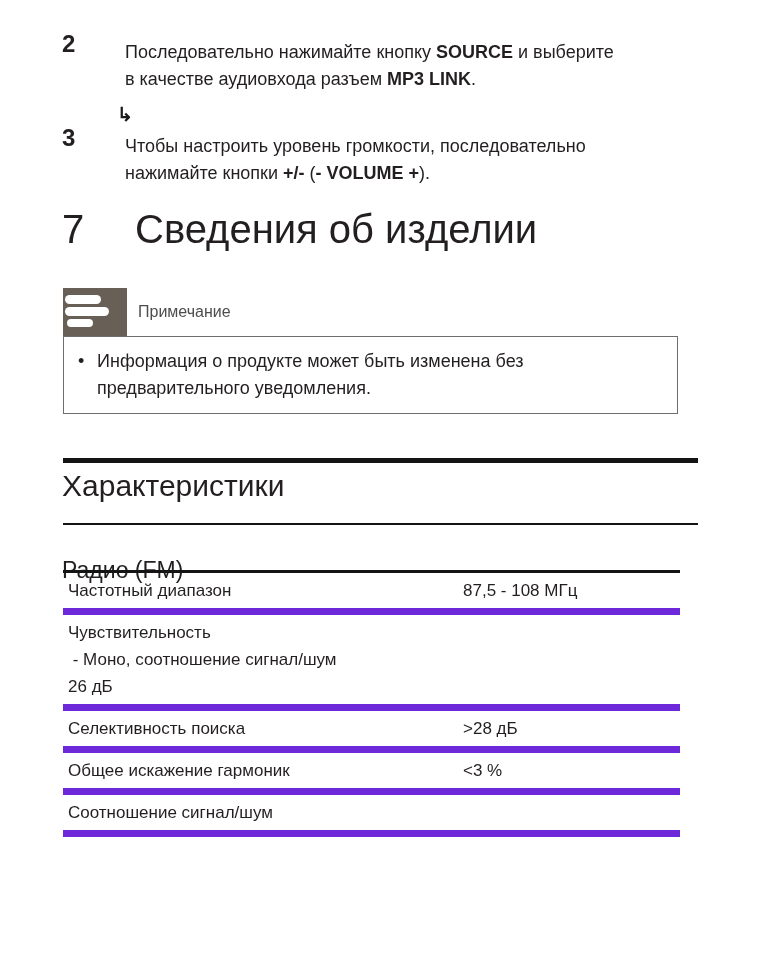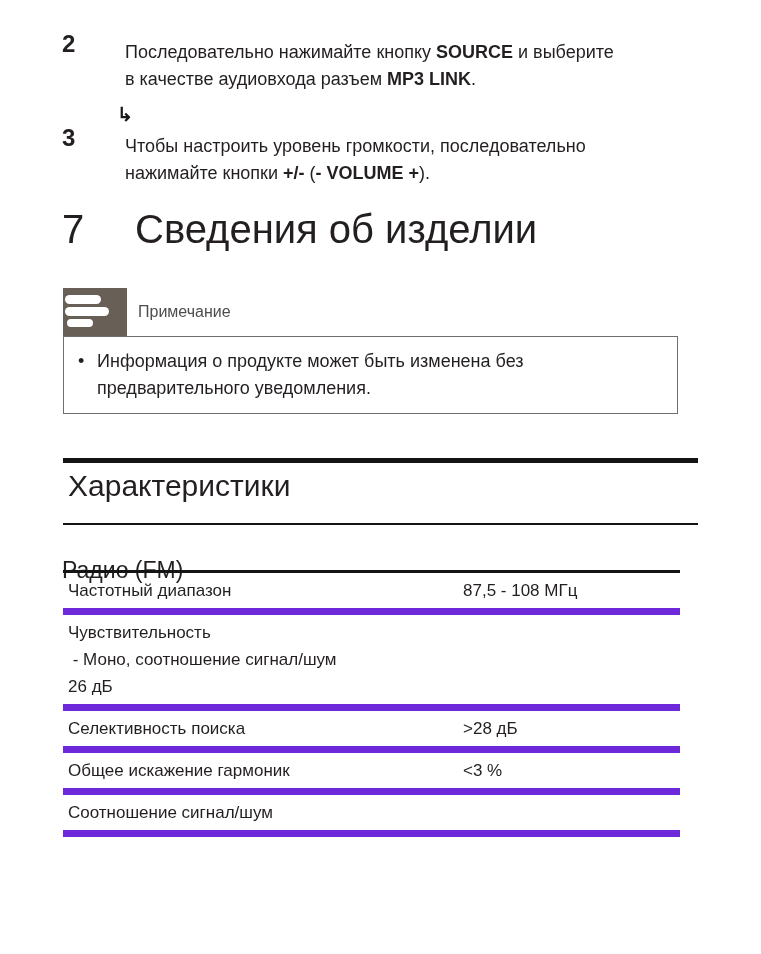--- a/index.html
+++ b/index.html
@@ -46,21 +46,21 @@
     border:1px solid #6d6e70;box-sizing:border-box;
     padding:11px 14px 0 14px;
   }
   .bullet-row{display:flex;font-size:18px;line-height:27px;}
   .bullet{flex:none;width:19px;}
   .bullet-text{white-space:pre-wrap;}
   
   .rule{position:absolute;background:#141414;}
   .rule-thick{left:63px;top:458px;width:635px;height:5px;}
   .rule-thin{left:63px;top:523px;width:635px;height:2px;}
-  .section-title{position:absolute;left:68px;top:466px;font-size:30px;line-height:40px;font-weight:400;}
+  .section-title{position:absolute;left:62px;top:466px;font-size:30px;line-height:40px;font-weight:400;}
   .subsection-title{position:absolute;left:62px;top:554px;font-size:23px;line-height:32px;font-weight:400;}
   
   .spec-table{
     position:absolute;left:63px;top:570px;width:617px;
     border-top:3px solid #141414;
     font-size:17px;line-height:27px;
   }
   .spec-row{display:flex;align-items:flex-start;border-bottom:7px solid #6d28d9;padding:4px 0;}
   .spec-label{flex:none;width:400px;padding-left:5px;box-sizing:border-box;white-space:pre-wrap;}
   .spec-value{flex:1;}

